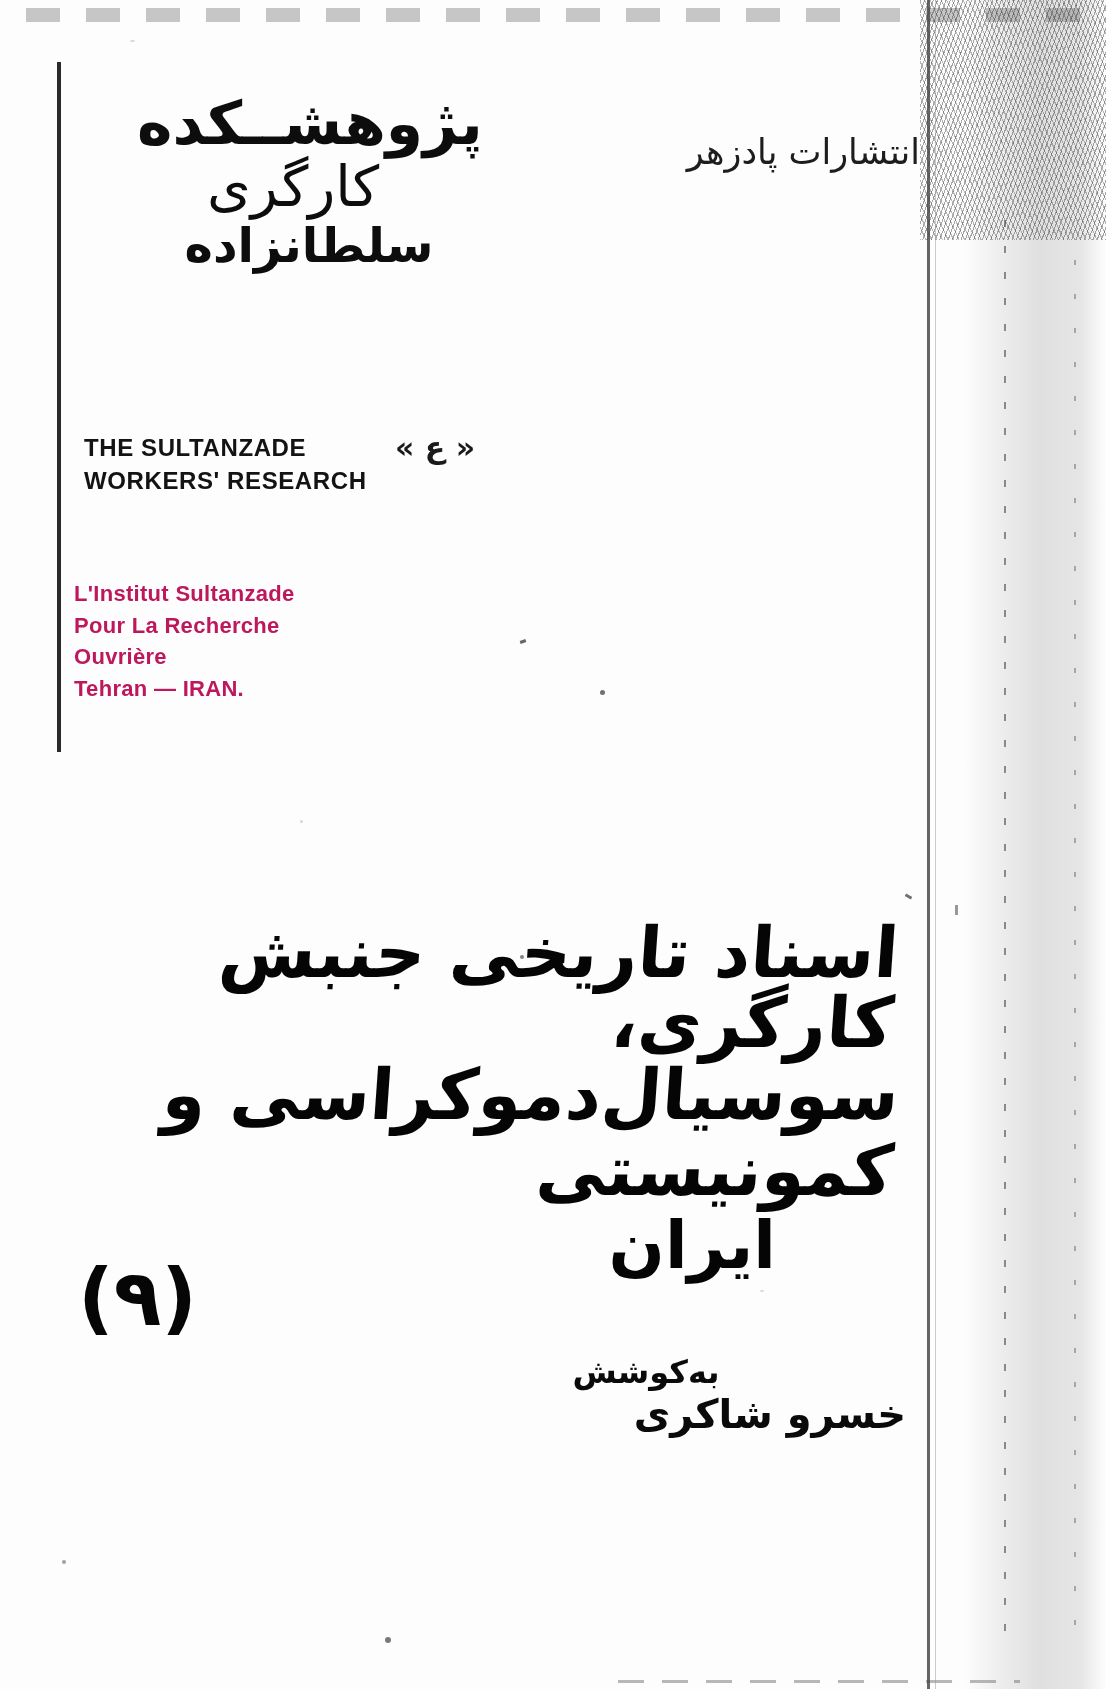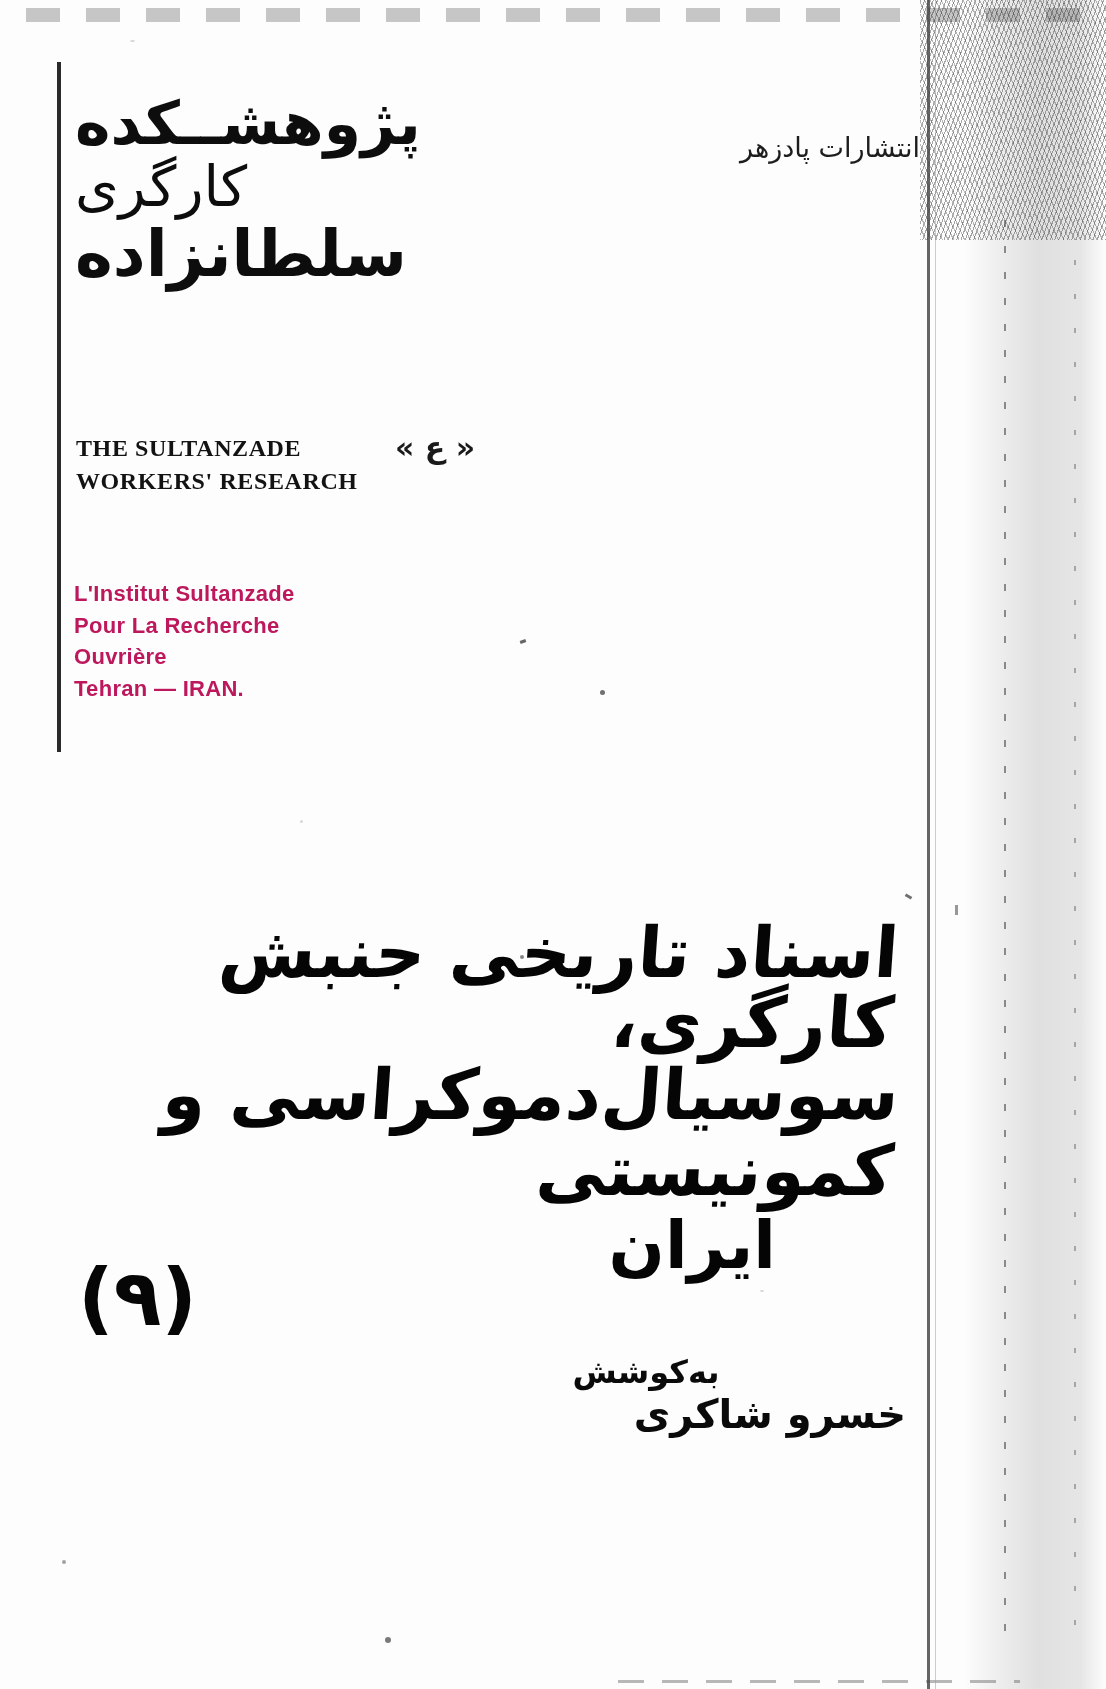--- a/index.html
+++ b/index.html
@@ -109,66 +109,66 @@
 
   
   #publisher {
     position: absolute;
     top: 132px;
     right: 186px;
     width: 330px;
     text-align: right;
     direction: rtl;
     font-family: "DejaVu Sans", sans-serif;
-    font-size: 27px;
+    font-size: 35px;
     letter-spacing: 0px;
     color: #1d1d1d;
   }
 
   
   #inst-fa {
     position: absolute;
     left: 75px;
     top: 92px;
     width: 470px;
     direction: rtl;
-    text-align: left;
+    text-align: center;
     font-family: "DejaVu Sans", sans-serif;
     color: #0d0d0d;
   }
   #inst-fa .l1 {
     font-size: 60px;
     line-height: 1.05;
     font-weight: 700;
     letter-spacing: -1px;
   }
   #inst-fa .l2 {
     font-size: 56px;
     line-height: 1.15;
     font-weight: 400;
     padding-right: 34px;
   }
   #inst-fa .l3 {
-    font-size: 64px;
+    font-size: 48px;
     line-height: 1.12;
     font-weight: 700;
     padding-right: 2px;
   }
 
   
   #inst-en {
     position: absolute;
-    left: 76px;
+    left: 84px;
     top: 432px;
     font-size: 24px;
     font-weight: 700;
     line-height: 1.37;
     letter-spacing: .6px;
     color: #131313;
-    font-family: Liberation Serif, serif;
+    font-family: Liberation Sans, sans-serif;
   }
   #logo-mark {
     position: absolute;
     left: 395px;
     top: 430px;
     font-size: 30px;
     font-weight: 700;
     letter-spacing: 6px;
     color: #1a1a1a;
     font-family: "DejaVu Sans", sans-serif;

